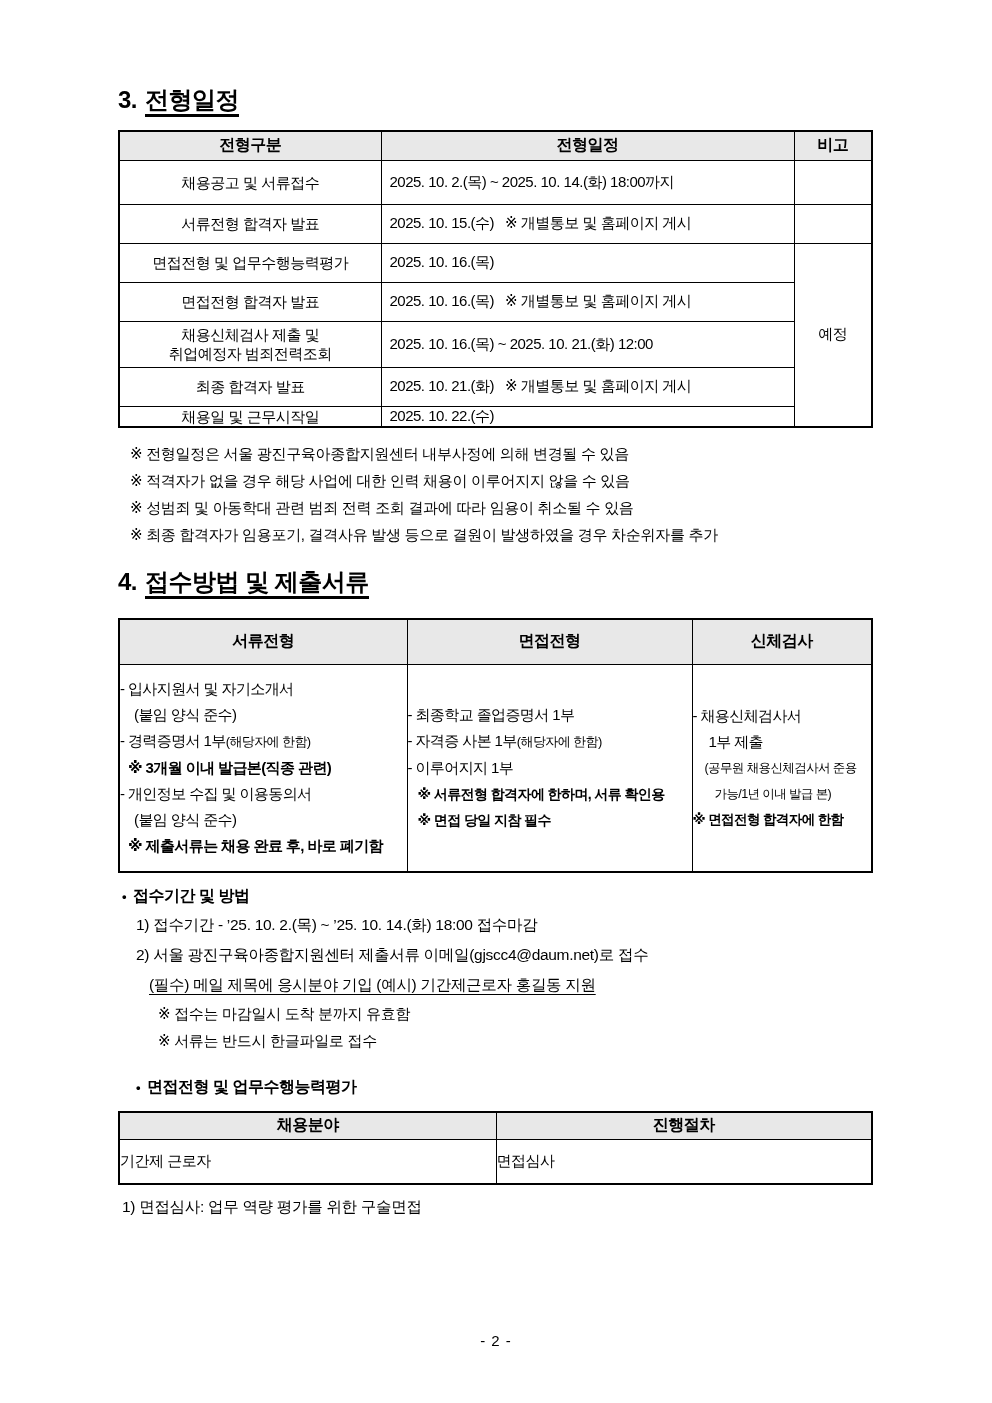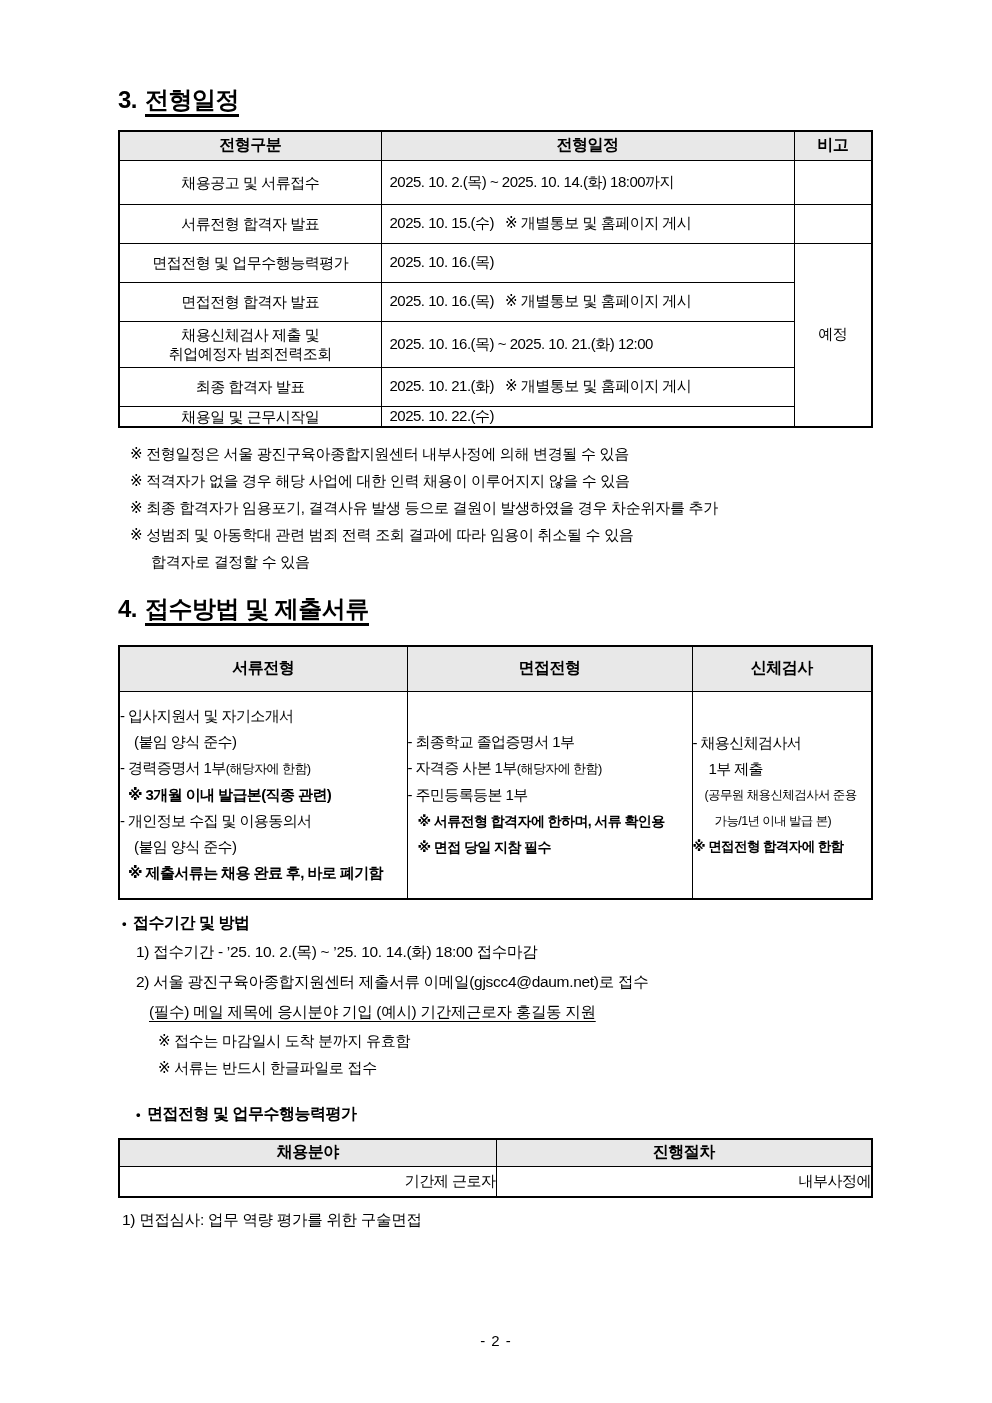--- a/index.html
+++ b/index.html
@@ -136,22 +136,22 @@
     line-height: 27px;
     letter-spacing: -0.3px;
     padding-left: 36px;
     white-space: nowrap;
   }
   
   .interview-bullet { margin-top: 20px; padding-left: 18px; }
   .t-interview { width: 753px; margin-top: 10px; }
   .t-interview th { height: 28px; }
   .t-interview td {
-    height: 30px;
-    text-align: right;
+    height: 44px;
+    text-align: left;
     font-size: 15px;
     letter-spacing: -0.5px;
   }
   .footnote {
     margin-top: 12px;
     font-size: 15.5px;
     letter-spacing: -0.3px;
     padding-left: 4px;
     white-space: nowrap;
   }
@@ -220,23 +220,22 @@
     <tr style="height:20px">
       <td class="cat">채용일 및 근무시작일</td>
       <td class="sched">2025. 10. 22.(수)</td>
     </tr>
   </tbody>
     </table>
 
   <div class="notes">
     <div class="note-line">※ 전형일정은 서울 광진구육아종합지원센터 내부사정에 의해 변경될 수 있음</div>
     <div class="note-line">※ 적격자가 없을 경우 해당 사업에 대한 인력 채용이 이루어지지 않을 수 있음</div>
+    <div class="note-line">※ 성범죄 및 아동학대 관련 범죄 전력 조회 결과에 따라 임용이 취소될 수 있음</div>
     <div class="note-line">※ 최종 합격자가 임용포기, 결격사유 발생 등으로 결원이 발생하였을 경우 차순위자를 추가</div>
-    <div class="note-line">※ 성범죄 및 아동학대 관련 범죄 전력 조회 결과에 따라 임용이 취소될 수 있음</div>
-    <div class="note-line cont">합격자로 결정할 수 있음</div>
   </div>
 
   <div class="sec-heading heading-4">
     <span class="num">4.</span><span class="utext">접수방법 및 제출서류</span>
   </div>
 
   <table class="doc-table t-docs">
     <colgroup>
       <col style="width:288px">
         <col style="width:285px">
@@ -254,21 +253,21 @@
         <div class="ln ind1">(붙임 양식 준수)</div>
         <div class="ln"><span>- 경력증명서 1부</span><span class="sub">(해당자에 한함)</span></div>
         <div class="ln b mark">※ 3개월 이내 발급본(직종 관련)</div>
         <div class="ln">- 개인정보 수집 및 이용동의서</div>
         <div class="ln ind1">(붙임 양식 준수)</div>
         <div class="ln b mark">※ 제출서류는 채용 완료 후, 바로 폐기함</div>
       </td>
       <td class="cell-int">
         <div class="ln">- 최종학교 졸업증명서 1부</div>
         <div class="ln"><span>- 자격증 사본 1부</span><span class="sub">(해당자에 한함)</span></div>
-        <div class="ln">- 주민등록등본 1부</div>
+        <div class="ln">- 이루어지지 1부</div>
         <div class="ln b mark">※ 서류전형 합격자에 한하며, 서류 확인용</div>
         <div class="ln b mark">※ 면접 당일 지참 필수</div>
       </td>
       <td class="cell-phy">
         <div class="ln">- 채용신체검사서</div>
         <div class="ln ind1">1부 제출</div>
         <div class="ln parn">(공무원 채용신체검사서 준용</div>
         <div class="ln parn2">가능/1년 이내 발급 본)</div>
         <div class="ln b mark">※ 면접전형 합격자에 한함</div>
       </td>
@@ -296,21 +295,21 @@
       <col style="width:377px">
         <col style="width:376px">
     </colgroup>
     <tbody>
         <tr>
       <th>채용분야</th>
       <th>진행절차</th>
     </tr>
     <tr>
       <td>기간제 근로자</td>
-      <td>내부사정에</td>
+      <td>면접심사</td>
     </tr>
   </tbody>
     </table>
 
   <div class="footnote">1) 면접심사: 업무 역량 평가를 위한 구술면접</div>
 
   <div class="page-num">- 2 -</div>
 
 </div>
 

